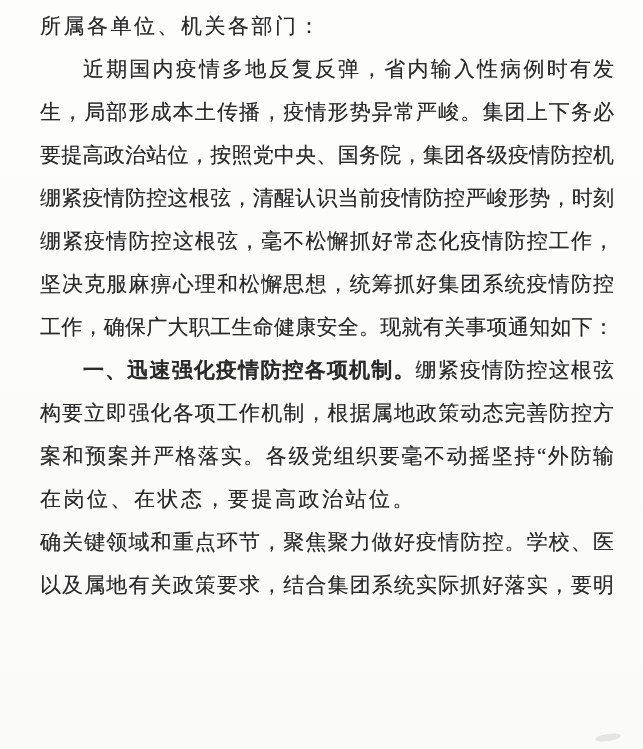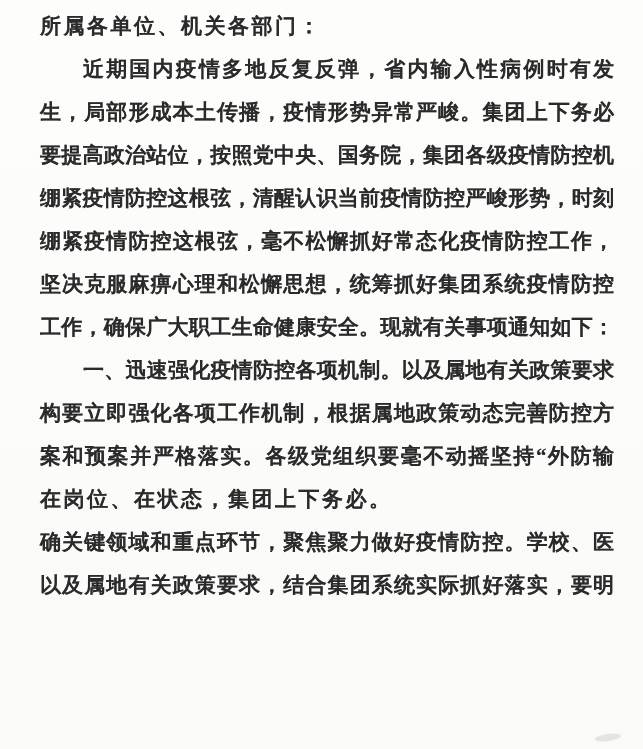--- a/index.html
+++ b/index.html
@@ -36,21 +36,21 @@
     text-align: justify;
     text-align-last: justify;
   }
   .line.left {
     letter-spacing: 2.5px;
   }
   .line.indent {
     box-sizing: border-box;
     padding-left: 43px;
   }
-  .seg { font-weight: 700; }
+  .seg { font-weight: 400; }
   .seg-bold {
     font-weight: 700;
     font-family: Liberation Mono, monospace;
   }
   .scan-artifact {
     position: absolute;
     right: 22px;
     bottom: 8px;
     width: 26px;
     height: 7px;
@@ -65,21 +65,21 @@
 <div class="page">
   <div class="notice-body">
       <div class="line left"><span class="seg">所属各单位、机关各部门：</span></div>
       <div class="line justify indent"><span class="seg">近期国内疫情多地反复反弹，省内输入性病例时有发</span></div>
       <div class="line justify"><span class="seg">生，局部形成本土传播，疫情形势异常严峻。集团上下务必</span></div>
       <div class="line justify"><span class="seg">要提高政治站位，按照党中央、国务院，集团各级疫情防控机</span></div>
       <div class="line justify"><span class="seg">绷紧疫情防控这根弦，清醒认识当前疫情防控严峻形势，时刻</span></div>
       <div class="line justify"><span class="seg">绷紧疫情防控这根弦，毫不松懈抓好常态化疫情防控工作，</span></div>
       <div class="line justify"><span class="seg">坚决克服麻痹心理和松懈思想，统筹抓好集团系统疫情防控</span></div>
       <div class="line justify"><span class="seg">工作，确保广大职工生命健康安全。现就有关事项通知如下：</span></div>
-      <div class="line justify indent"><span class="seg seg-bold">一、迅速强化疫情防控各项机制。</span><span class="seg">以及属地有关政策要求</span></div>
+      <div class="line justify indent"><span class="seg seg-bold">一、迅速强化疫情防控各项机制。</span><span class="seg">绷紧疫情防控这根弦</span></div>
       <div class="line justify"><span class="seg">构要立即强化各项工作机制，根据属地政策动态完善防控方</span></div>
       <div class="line justify"><span class="seg">案和预案并严格落实。各级党组织要毫不动摇坚持“外防输</span></div>
-      <div class="line left"><span class="seg">在岗位、在状态，集团上下务必。</span></div>
+      <div class="line left"><span class="seg">在岗位、在状态，要提高政治站位。</span></div>
       <div class="line justify"><span class="seg">确关键领域和重点环节，聚焦聚力做好疫情防控。学校、医</span></div>
       <div class="line justify"><span class="seg">以及属地有关政策要求，结合集团系统实际抓好落实，要明</span></div>
     </div>
   <div class="scan-artifact"></div>
 </div>
 
 </body></html>

